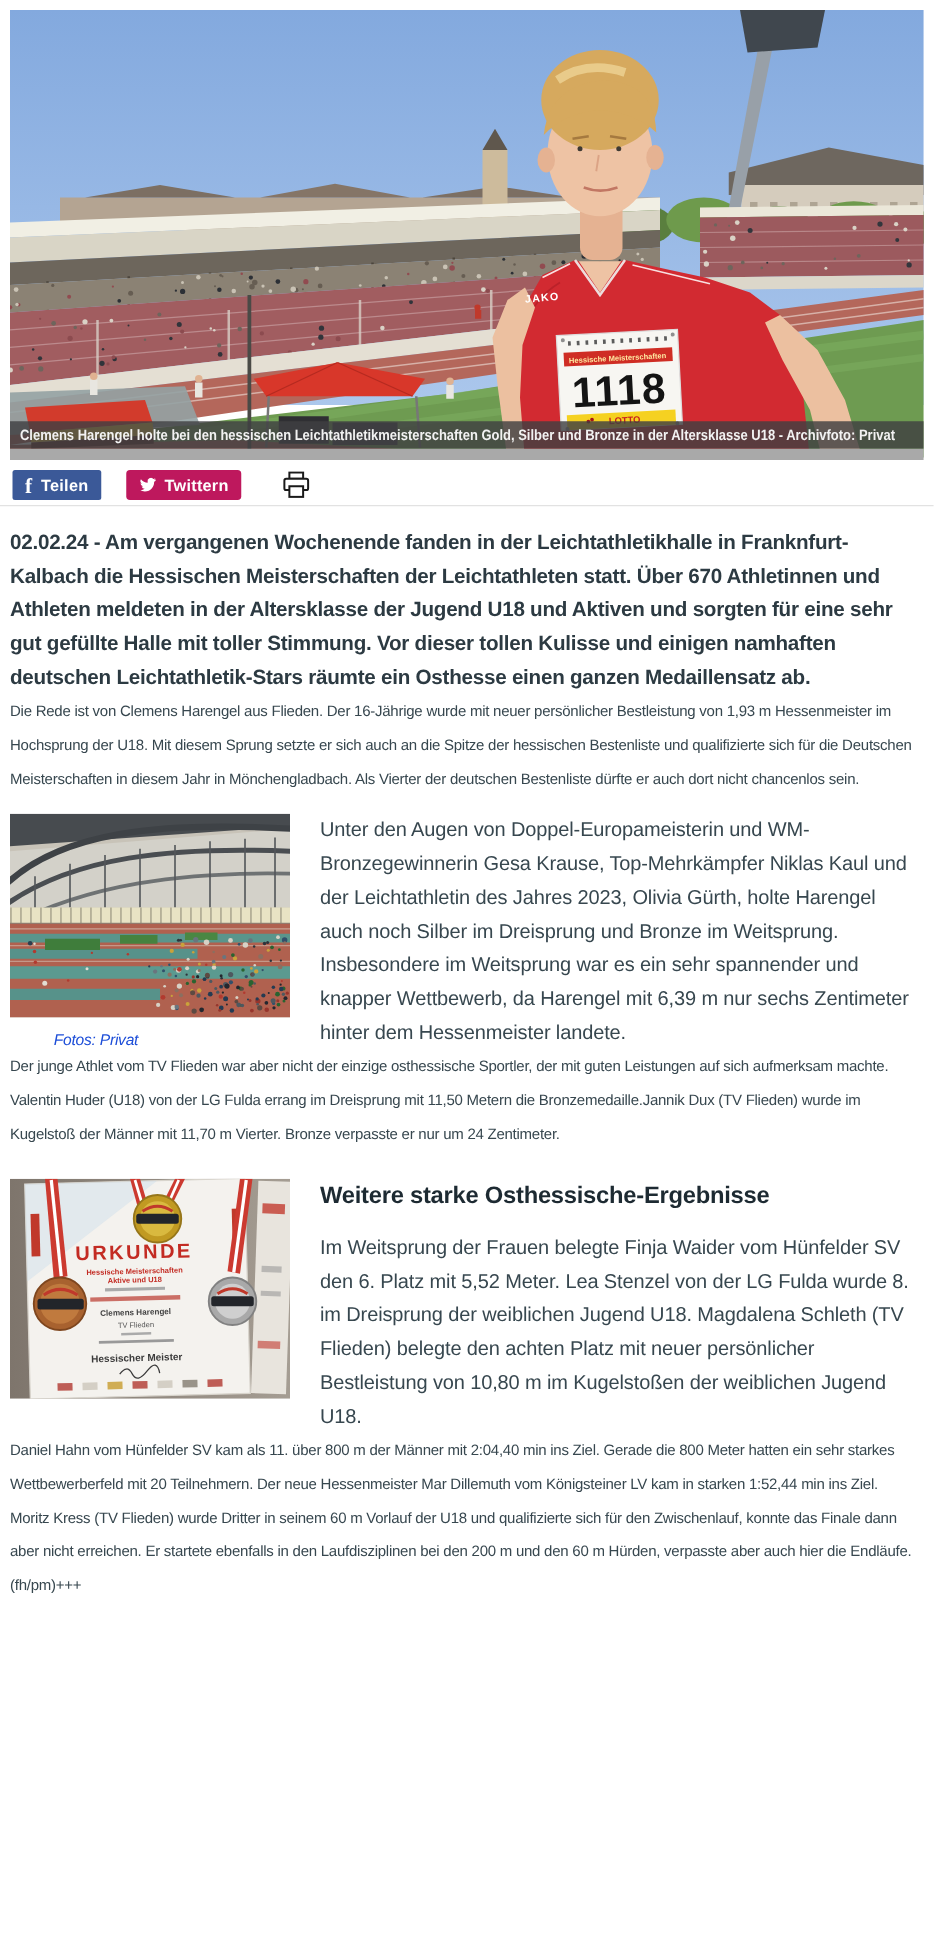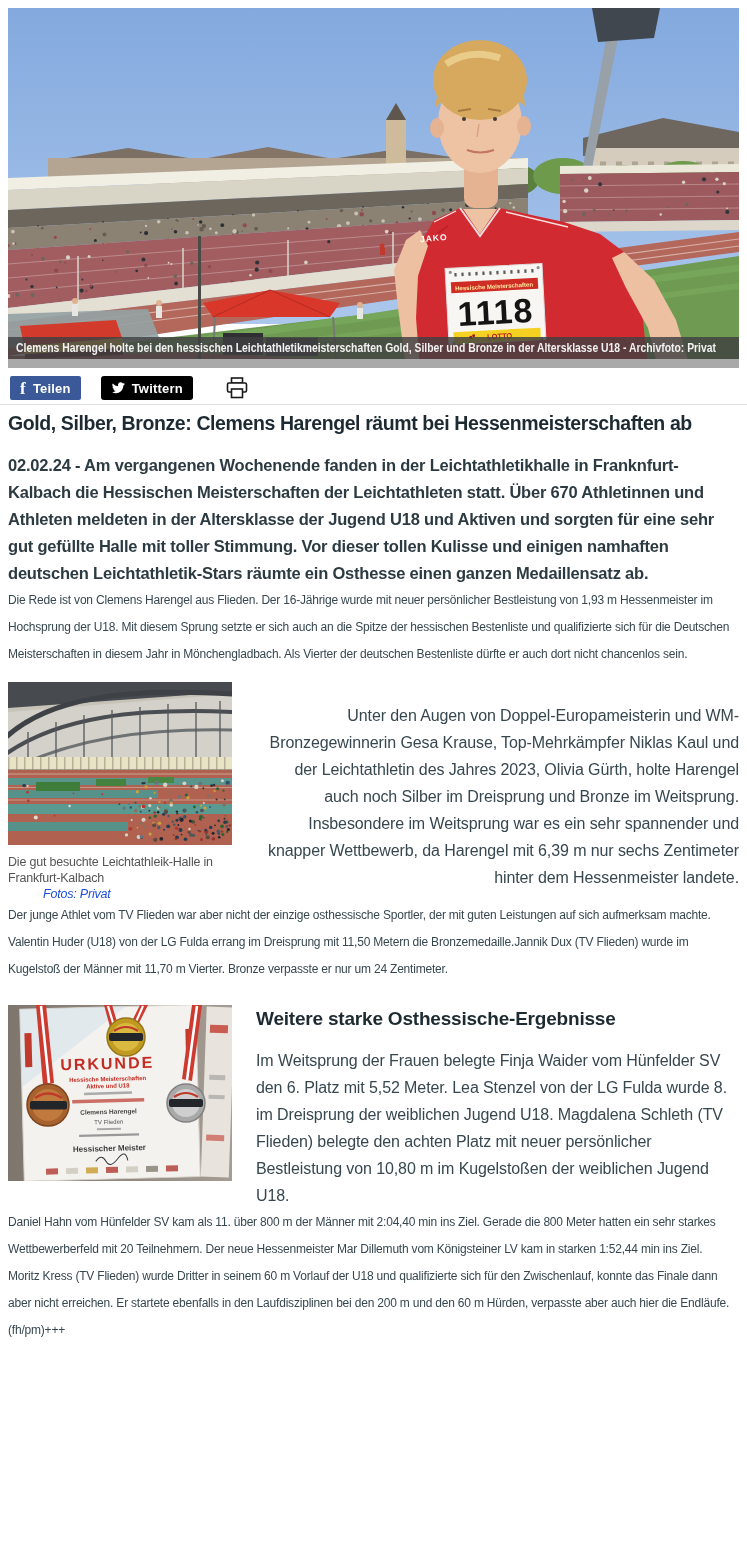--- a/index.html
+++ b/index.html
@@ -8,21 +8,21 @@
   article{width:747px;}
   figure.hero{margin:8px 8px 0;width:731px;height:360px;position:relative;}
   figure.hero svg{display:block;}
   .share-row{margin:7px 8px 0;height:26px;display:flex;align-items:center;}
   .btn{display:inline-flex;align-items:center;height:24px;border:none;color:#fff;
        font-size:13px;font-weight:bold;padding:0 10px;border-radius:2px;cursor:pointer;
        text-decoration:none;letter-spacing:.2px;}
   .btn .lbl{margin-left:7px;}
   .btn.fb{background:#3b5998;margin-left:2px;}
   .btn.fb .fglyph{font-family:"Liberation Serif",serif;font-size:17px;font-weight:bold;line-height:1;}
-  .btn.tw{background:#000000;border-radius:3px;margin-left:20px;}
+  .btn.tw{background:#be185d;border-radius:3px;margin-left:20px;}
   .print-btn{background:none;border:none;padding:0;margin-left:32px;cursor:pointer;height:24px;display:flex;align-items:center;}
   hr.divider{margin:3px 0 0;border:0;border-top:1px solid #e2e2e2;}
   .kicker{margin:18px 8px 0;font-size:15px;line-height:20px;white-space:nowrap;}
   .kicker .loc{color:#f0992d;font-weight:bold;letter-spacing:.2px;}
   .kicker .sub{color:#5c6b6b;margin-left:13px;}
   h1.headline{margin:5px 8px 0;font-size:19.5px;line-height:26px;color:#1d2a32;
       letter-spacing:-0.4px;white-space:nowrap;font-weight:bold;}
   p.lead{margin:16px 8px 0;font-size:16.5px;line-height:27px;color:#2c3a42;
       font-weight:bold;letter-spacing:-0.2px;}
   p.body{margin:0 8px;font-size:12px;line-height:27px;color:#37474f;letter-spacing:-0.2px;}
@@ -30,21 +30,21 @@
   section.media-section{margin:14px 8px 0;display:flex;gap:24px;}
   section.s2{margin-top:22px;}
   .media-section figure{flex:0 0 224px;width:224px;margin:0;}
   .media-section figcaption{margin-top:5px;font-size:12.5px;line-height:16px;color:#555;letter-spacing:-0.2px;}
   .media-section figcaption .cap-line{display:block;}
   .media-section figcaption em{display:block;color:#1d4ed8;margin-left:35px;}
   .sec-content{flex:1;min-width:0;}
   h2.sec-h1{margin:2px 0 0;font-size:23px;line-height:26px;color:#1d2a32;letter-spacing:-0.3px;font-weight:bold;}
   h3.sec-h2{margin:2px 0 0;font-size:19px;line-height:24px;color:#1d2a32;letter-spacing:-0.2px;font-weight:bold;}
   .sec-content p{margin:0;font-size:16px;line-height:27px;color:#37474f;letter-spacing:-0.1px;}
-  .s1 .sec-content p{margin-top:20px;text-align:right;}
+  .s1 .sec-content p{}
   .s2 .sec-content p{margin-top:16px;}
 </style>
 </head>
 <body>
 
 <article>
 
   <figure class="hero">
     <svg viewBox="0 0 731 360" width="731" height="360">
       <defs>
@@ -370,21 +370,20 @@
       <svg width="24" height="22" viewBox="0 0 24 22">
         <rect x="6.5" y="1" width="11" height="5" fill="#fff" stroke="#1a1a1a" stroke-width="1.6"></rect>
         <rect x="2.5" y="6" width="19" height="9" rx="1.5" fill="#fff" stroke="#1a1a1a" stroke-width="1.6"></rect>
         <rect x="6.5" y="12" width="11" height="8.5" fill="#fff" stroke="#1a1a1a" stroke-width="1.6"></rect>
       </svg>
     </button>
   </div>
 
   <hr class="divider">
 
-  <h1 class="headline">Gold, Silber, Bronze: Clemens Harengel räumt bei Hessenmeisterschaften ab</h1>
 
   <p class="lead">02.02.24 - Am vergangenen Wochenende fanden in der Leichtathletikhalle in Franknfurt-Kalbach die Hessischen Meisterschaften der Leichtathleten statt. Über 670 Athletinnen und Athleten meldeten in der Altersklasse der Jugend U18 und Aktiven und sorgten für eine sehr gut gefüllte Halle mit toller Stimmung. Vor dieser tollen Kulisse und einigen namhaften deutschen Leichtathletik-Stars räumte ein Osthesse einen ganzen Medaillensatz ab.</p>
   <p class="body gap-a">Die Rede ist von Clemens Harengel aus Flieden. Der 16-Jährige wurde mit neuer persönlicher Bestleistung von 1,93 m Hessenmeister im Hochsprung der U18. Mit diesem Sprung setzte er sich auch an die Spitze der hessischen Bestenliste und qualifizierte sich für die Deutschen Meisterschaften in diesem Jahr in Mönchengladbach. Als Vierter der deutschen Bestenliste dürfte er auch dort nicht chancenlos sein.</p>
 
   <section class="media-section s1">
     <figure>
       <svg viewBox="0 0 224 163" width="224" height="163">
         <rect width="224" height="163" fill="#c8c3b8"></rect>
         <polygon points="0,30 224,12 224,75 0,75" fill="#d3d1c9"></polygon>
         <polygon points="0,0 224,0 224,10 0,26" fill="#474b4f"></polygon>
@@ -566,21 +565,20 @@
             <circle cx="65.5" cy="111.3" r="0.9" fill="#b23a2f"></circle>
             <circle cx="61.6" cy="124.0" r="1.2" fill="#e2ddd2"></circle>
             <circle cx="27.8" cy="135.6" r="2.0" fill="#e2ddd2"></circle>
             <circle cx="111.4" cy="122.1" r="0.9" fill="#2c3e50"></circle>
             <circle cx="46.5" cy="133.4" r="1.0" fill="#b23a2f"></circle>
             <circle cx="94.3" cy="112.3" r="1.0" fill="#b23a2f"></circle>
             <circle cx="19.6" cy="104.0" r="1.0" fill="#e2ddd2"></circle>
           </g>
       </svg>
       <figcaption>
-        <span class="cap-line">Die gut besuchte Leichtathleik-Halle in Frankfurt-Kalbach</span>
         <em>Fotos: Privat</em>
       </figcaption>
     </figure>
     <div class="sec-content">
       <p>Unter den Augen von Doppel-Europameisterin und WM-Bronzegewinnerin Gesa Krause, Top-Mehrkämpfer Niklas Kaul und der Leichtathletin des Jahres 2023, Olivia Gürth, holte Harengel auch noch Silber im Dreisprung und Bronze im Weitsprung. Insbesondere im Weitsprung war es ein sehr spannender und knapper Wettbewerb, da Harengel mit 6,39 m nur sechs Zentimeter hinter dem Hessenmeister landete.</p>
     </div>
   </section>
 
   <p class="body gap-b">Der junge Athlet vom TV Flieden war aber nicht der einzige osthessische Sportler, der mit guten Leistungen auf sich aufmerksam machte. Valentin Huder (U18) von der LG Fulda errang im Dreisprung mit 11,50 Metern die Bronzemedaille.Jannik Dux (TV Flieden) wurde im Kugelstoß der Männer mit 11,70 m Vierter. Bronze verpasste er nur um 24 Zentimeter.</p>
 

